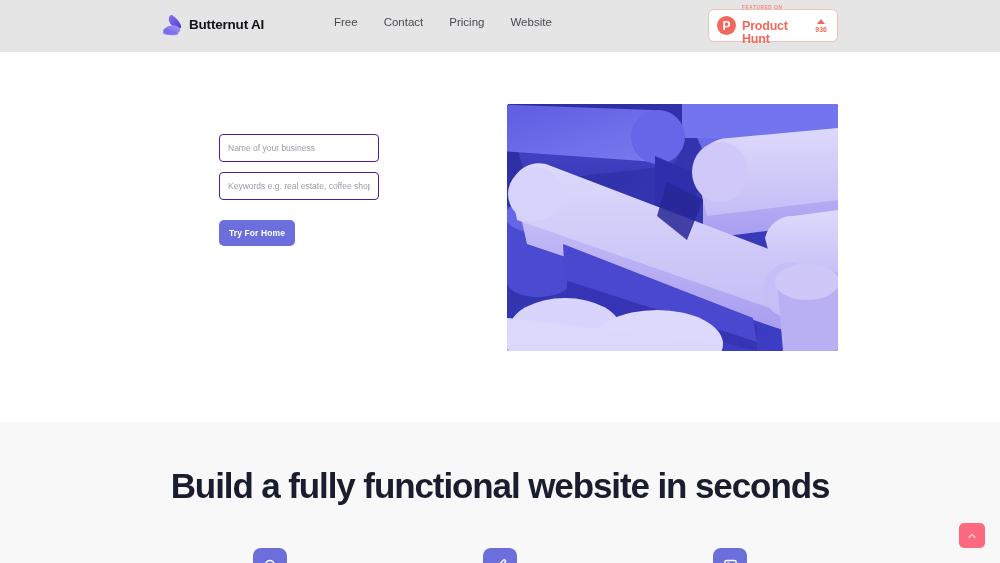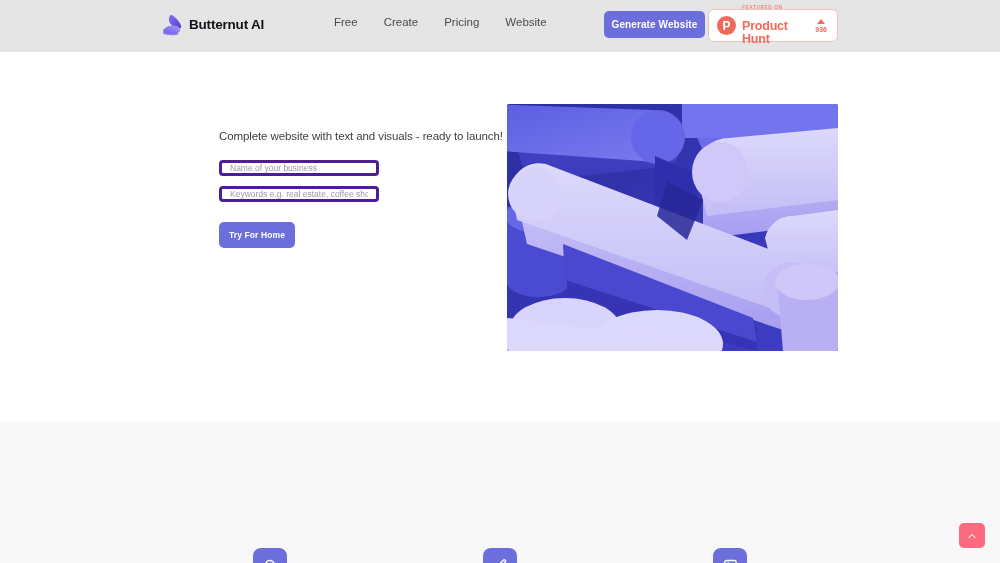--- a/index.html
+++ b/index.html
@@ -106,22 +106,22 @@
     width: 262px;
   }
   .hero-sub {
     margin-top: 11px;
     font-size: 11.5px; color: #3d3d46; line-height: 1.3;
     letter-spacing: -0.1px; white-space: nowrap;
   }
 
   .field {
     margin-top: 13px;
-    width: 160px; height: 16px;
-    border: 3px solid #4c1d95; border-radius: 4px;
+    width: 160px; height: 28px;
+    border: 1px solid #4c1d95; border-radius: 4px;
     background: #ffffff;
     font-size: 8.5px; color: #3d3d46;
     font-family: "Liberation Sans", sans-serif;
     padding: 0 8px; outline: none;
   }
   .field::placeholder { color: #9a9aa5; }
   #field-business { margin-top: 16px; }
   #field-keywords { margin-top: 10px; }
 
   .btn-try {
@@ -201,44 +201,42 @@
           <path d="M10.2 1.2 C13.6 3.4 16.8 6.6 18.6 10.4 C19.6 12.5 19.4 14.2 17.4 14.6 C14.4 15.2 11.2 13.2 9.0 10.6 C7.3 8.6 6.4 6.0 7.0 3.8 C7.4 2.2 8.6 0.6 10.2 1.2 Z" fill="url(#lg1)"></path>
           <path d="M2.1 14.9 C5.0 12.2 8.6 11.1 12.2 11.6 C15.4 12.1 17.6 13.5 18.2 15.2 C18.8 17.0 17.0 18.6 14.3 19.5 C10.6 20.7 6.0 20.6 3.0 19.2 C1.0 18.2 0.6 16.3 2.1 14.9 Z" fill="url(#lg2)"></path>
           <path d="M1.5 18.2 C4.6 17.2 8.6 17.0 12.4 17.6 C14.9 18.0 16.6 18.8 16.3 19.8 C15.9 20.9 13.0 21.4 9.4 21.3 C5.8 21.2 2.4 20.6 1.1 19.6 C0.5 19.1 0.7 18.4 1.5 18.2 Z" fill="#7d6ff0" opacity="0.85"></path>
         </svg>
       </span>
       <span class="brand-name">Butternut AI</span>
     </div>
 
     <nav class="nav">
       <a href="#">Free</a>
-      <a href="#">Create</a>
+      <a href="#">Contact</a>
       <a href="#">Pricing</a>
       <a href="#">Website</a>
     </nav>
 
-    <button class="btn-generate">Generate Website</button>
 
     <a class="ph-badge" href="#">
       <span class="ph-circle">
         <span>P</span>
       </span>
       <span class="ph-texts">
         <span class="ph-featured">FEATURED ON</span>
         <span class="ph-title">Product Hunt</span>
       </span>
       <span class="ph-votes">
         <span class="ph-arrow"></span>
         <span class="ph-count">936</span>
       </span>
     </a>
   </div>
 
   <div class="hero-left">
-    <p class="hero-sub">Complete website with text and visuals - ready to launch!</p>
 
     <input id="field-business" class="field" type="text" placeholder="Name of your business" style="">
 
     <input id="field-keywords" class="field" type="text" placeholder="Keywords e.g. real estate, coffee shop, immigration lawyer" style="">
 
     <button class="btn-try">Try For Home</button>
   </div>
 
   <div class="hero-art">
     <svg viewBox="0 0 331 247" xmlns="http://www.w3.org/2000/svg" preserveAspectRatio="none">
@@ -318,20 +316,21 @@
       <g>
         <path d="M270 176 L331 168 L331 247 L276 247 Z" fill="#b8b0f3"></path>
         <ellipse cx="300" cy="178" rx="32" ry="18" fill="#cec7f8"></ellipse>
       </g>
 
       <path d="M160 78 L196 96 L180 136 L150 112 Z" fill="#272796" opacity="0.85"></path>
     </svg>
   </div>
 
   <div class="section-two">
+    <div class="section-two-title">Build a fully functional website in seconds</div>
 
     <div class="feature-row">
       <div class="feature-icon">
         <span>
           <svg width="15" height="15" viewBox="0 0 24 24" fill="none" stroke="#ffffff" stroke-width="2.2" stroke-linecap="round">
             <circle cx="11" cy="11" r="7"></circle>
               <line x1="16.2" y1="16.2" x2="21" y2="21"></line>
           </svg>
         </span>
       </div>

